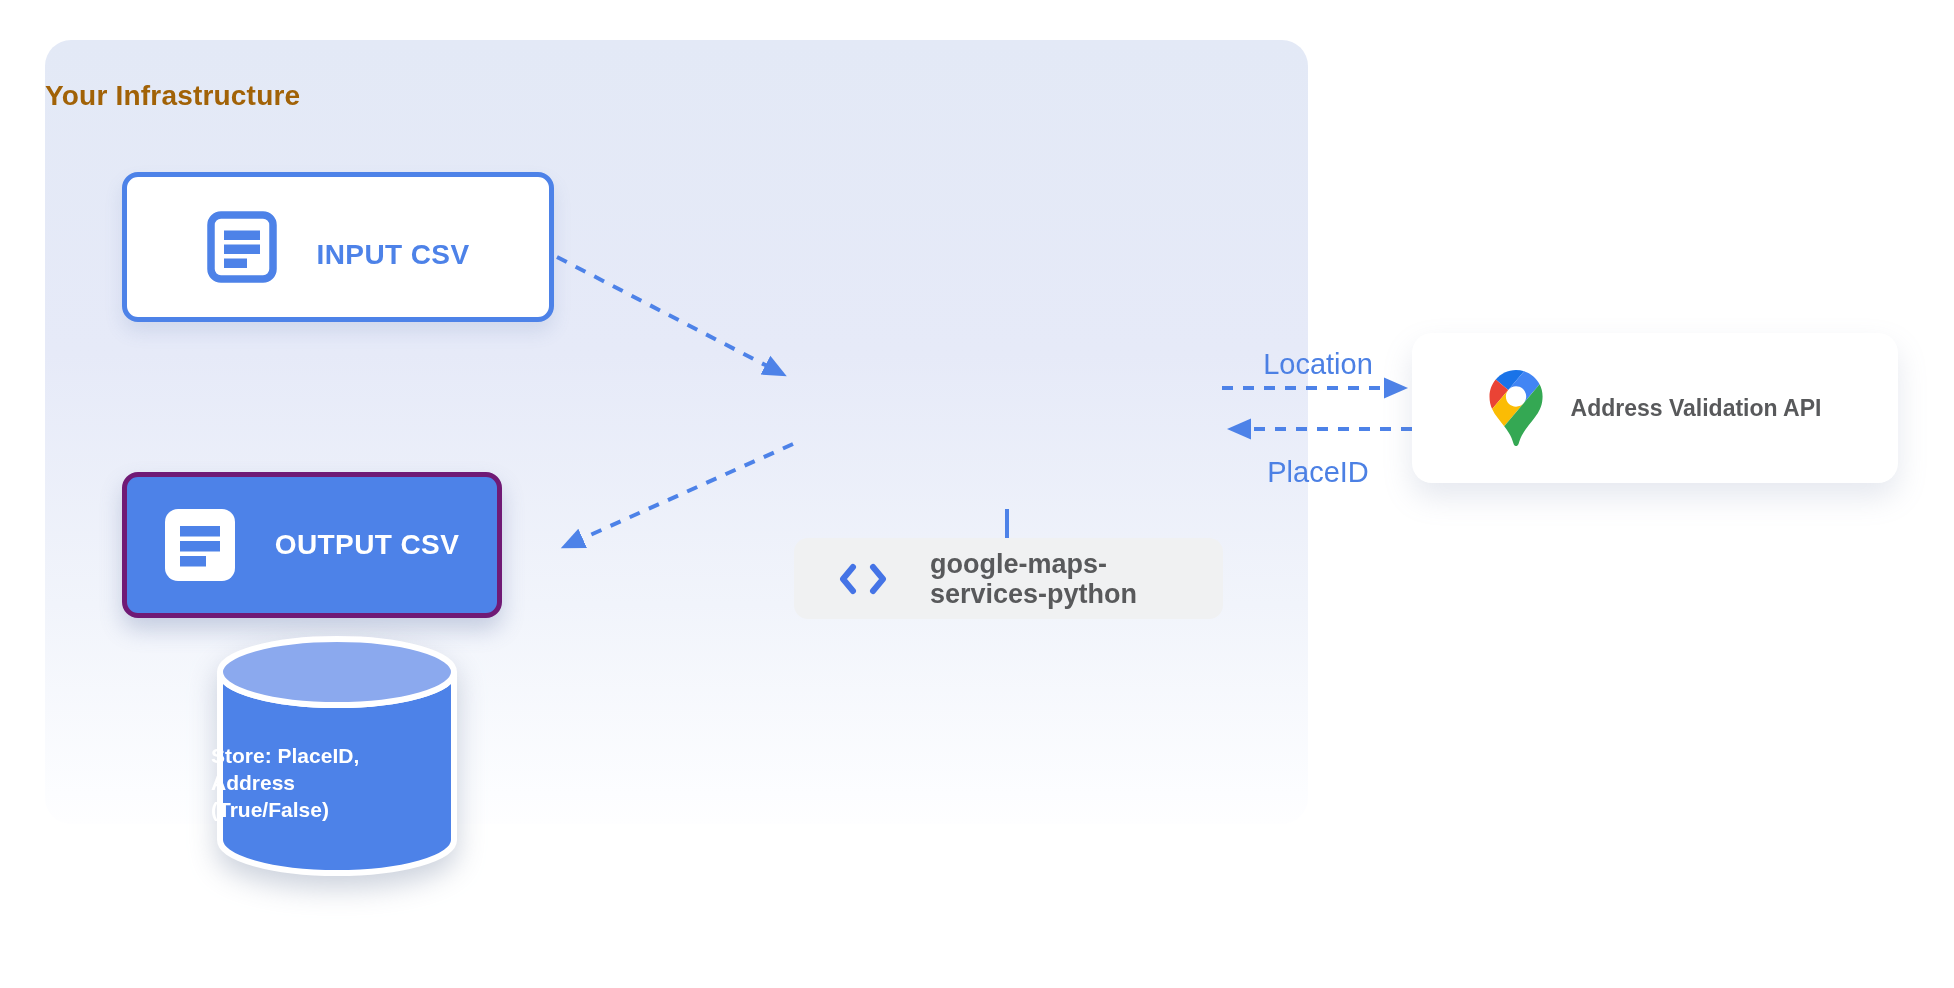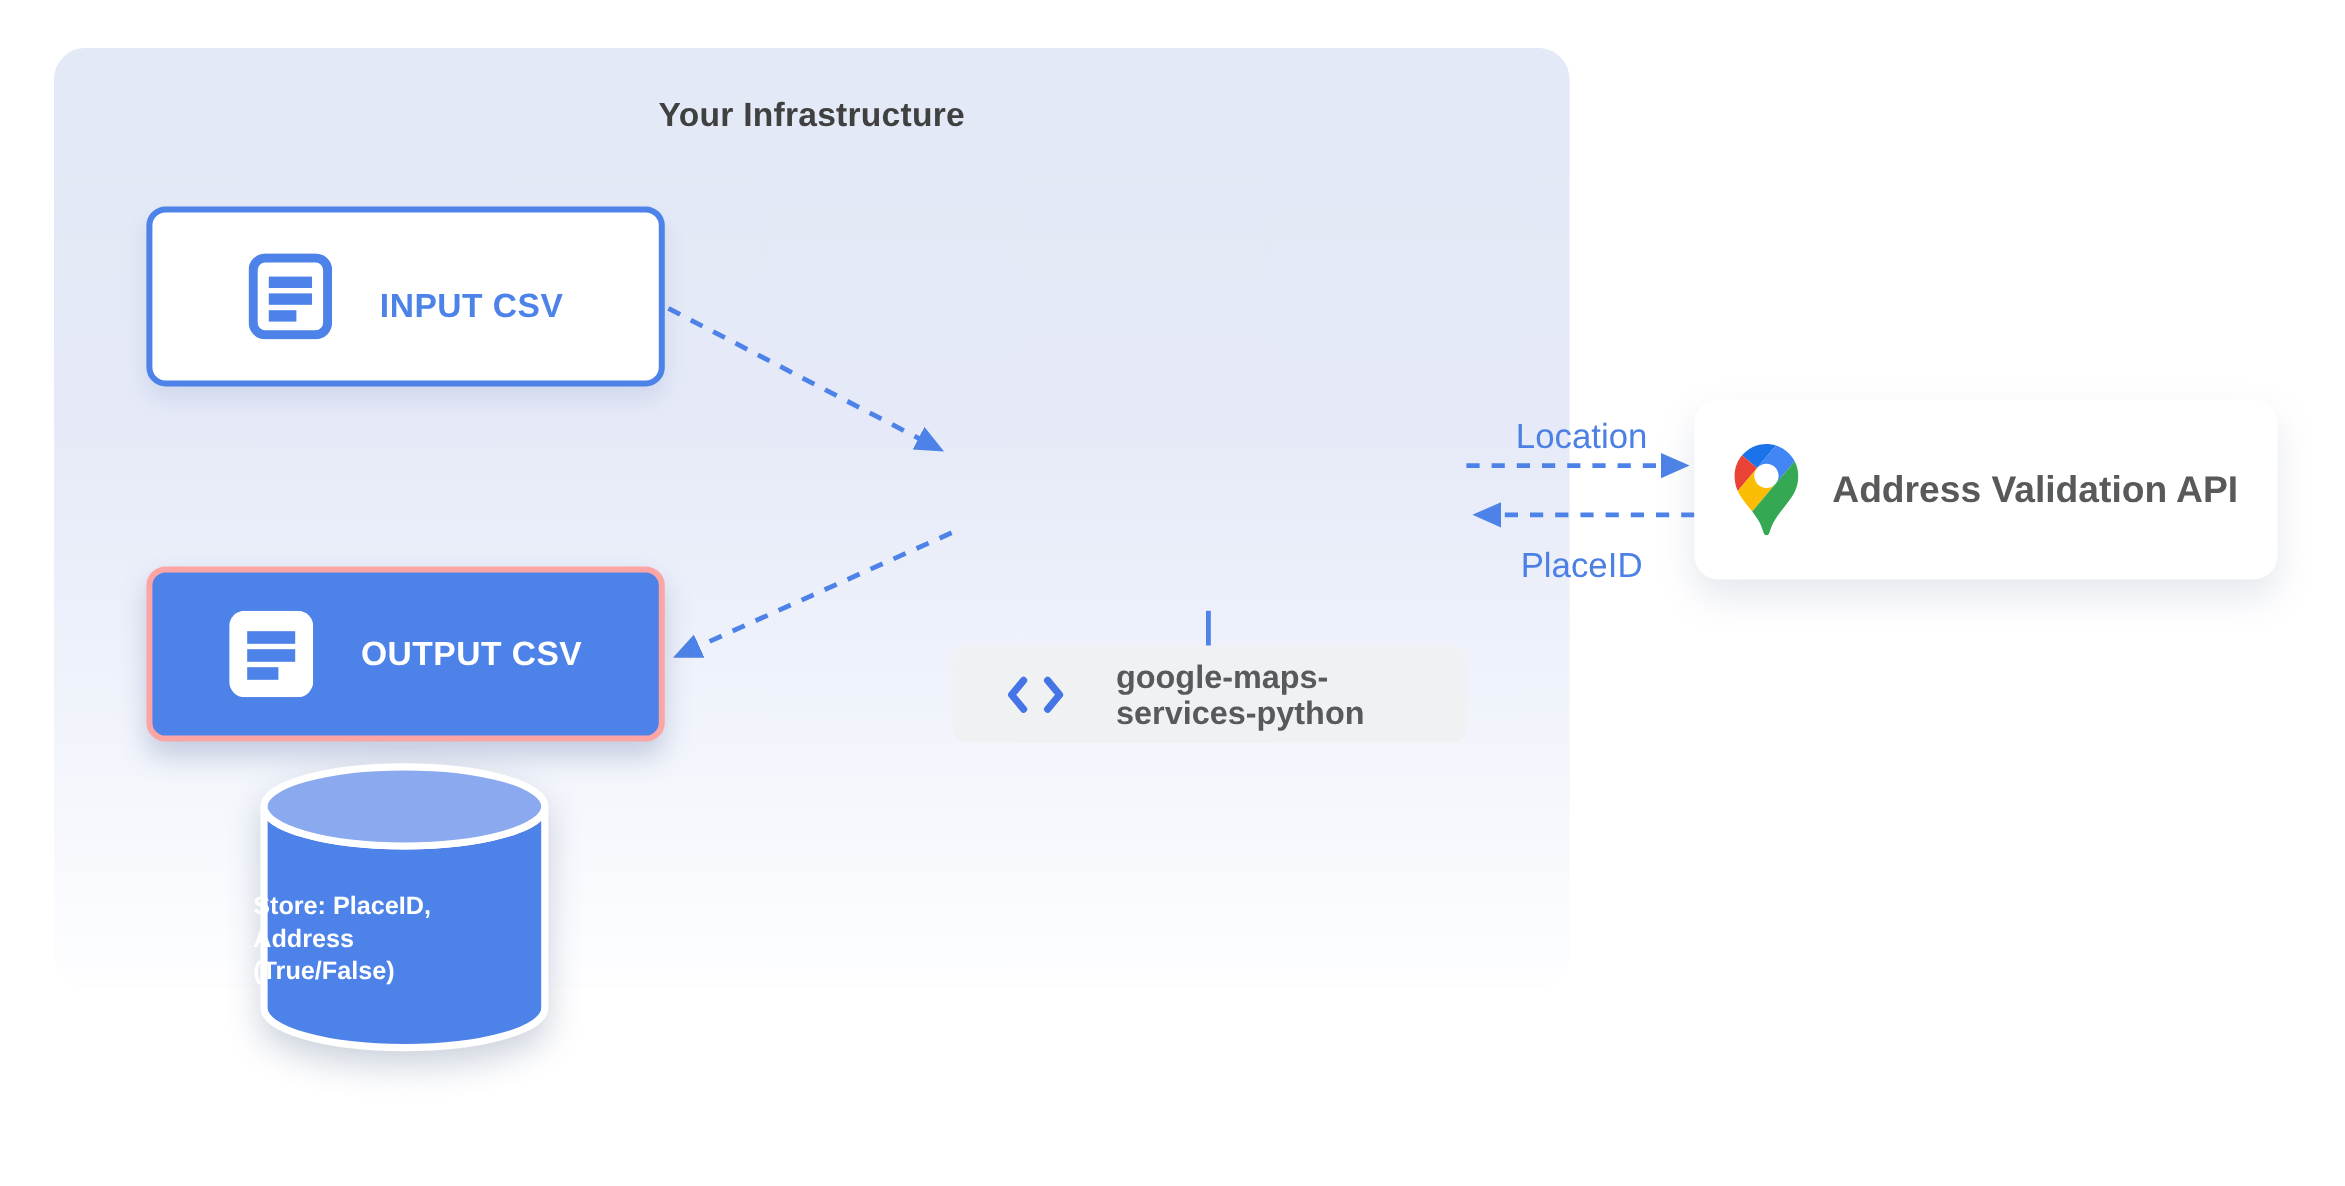--- a/index.html
+++ b/index.html
@@ -2,53 +2,53 @@
 <html><head>
 <meta charset="utf-8">
 <style>
   html,body{margin:0;padding:0;background:#ffffff;}
   body{font-family:"Liberation Sans","DejaVu Sans",sans-serif;}
   .canvas{position:relative;width:1954px;height:988px;background:#ffffff;overflow:hidden;}
 
   
   .infra-panel{position:absolute;left:45px;top:40px;width:1263px;height:784px;border-radius:26px;
     background:linear-gradient(180deg,#e3e9f6 0%,#e6eaf8 40%,#f1f4fb 72%,#fcfdff 96%,#fefeff 100%);}
-  .infra-title{position:absolute;left:45px;top:80px;width:1263px;text-align:center;
-    font-size:28px;font-weight:bold;color:#404040;letter-spacing:.2px;}
+  .infra-title{position:absolute;left:45px;top:80px;width:1263px;text-align:left;
+    font-size:28px;font-weight:bold;color:#a16207;letter-spacing:.2px;}
 
   
   svg.edges{position:absolute;left:0;top:0;width:1954px;height:988px;pointer-events:none;}
 
   
   .node{position:absolute;display:flex;align-items:center;justify-content:center;box-sizing:border-box;}
 
   .input-box{left:122px;top:172px;width:432px;height:150px;background:#ffffff;
     border:5px solid #4d82e8;border-radius:16px;gap:40px;
     box-shadow:0 10px 18px rgba(90,115,175,.15);}
   .input-box .label{font-size:28px;font-weight:bold;color:#4d82e8;letter-spacing:.4px;margin-top:16px;}
 
-  .output-box{left:122px;top:472px;width:432px;height:146px;background:#4d82e8;
-    border:5px solid #fca5a5;border-radius:16px;gap:40px;
+  .output-box{left:122px;top:472px;width:380px;height:146px;background:#4d82e8;
+    border:5px solid #701a75;border-radius:16px;gap:40px;
     box-shadow:0 12px 22px rgba(95,115,165,.30);}
   .output-box .label{font-size:28px;font-weight:bold;color:#ffffff;letter-spacing:.4px;}
 
   .script-box{left:794px;top:311px;width:429px;height:199px;background:#f0f1f2;border-radius:20px;
     flex-direction:column;box-shadow:0 6px 14px rgba(125,135,160,.10);}
   .script-box span{font-size:32px;line-height:39px;font-weight:bold;color:#58595b;text-align:center;}
 
   .connector{position:absolute;left:1005px;top:509px;width:4px;height:30px;background:#4d82e8;}
 
   .library-box{left:794px;top:538px;width:429px;height:81px;background:#f0f1f2;border-radius:14px;
     justify-content:flex-start;padding-left:44px;gap:42px;}
   .library-text{display:flex;flex-direction:column;}
   .library-text span{font-size:27px;line-height:30px;font-weight:bold;color:#58595b;}
 
   .api-card{left:1412px;top:333px;width:486px;height:150px;background:#ffffff;border-radius:20px;gap:28px;
     box-shadow:0 14px 30px rgba(125,140,175,.20);}
-  .api-card .label{font-size:31px;font-weight:bold;color:#58595b;}
+  .api-card .label{font-size:23px;font-weight:bold;color:#58595b;}
 
   
   .edge-label{position:absolute;width:220px;text-align:center;font-size:29px;font-weight:500;color:#4c80e4;}
   .edge-label.location{left:1208px;top:333px;margin-top:15px;}
   .edge-label.placeid{left:1208px;top:456px;}
 
   
   .cylinder-svg{position:absolute;left:211px;top:630px;filter:drop-shadow(0 12px 14px rgba(140,152,178,.45));}
   .cylinder-text{position:absolute;left:211px;top:742px;width:252px;display:flex;flex-direction:column;align-items:flex-start;}
   .cylinder-text span{font-size:21px;line-height:27px;font-weight:bold;color:#ffffff;text-align:center;}

